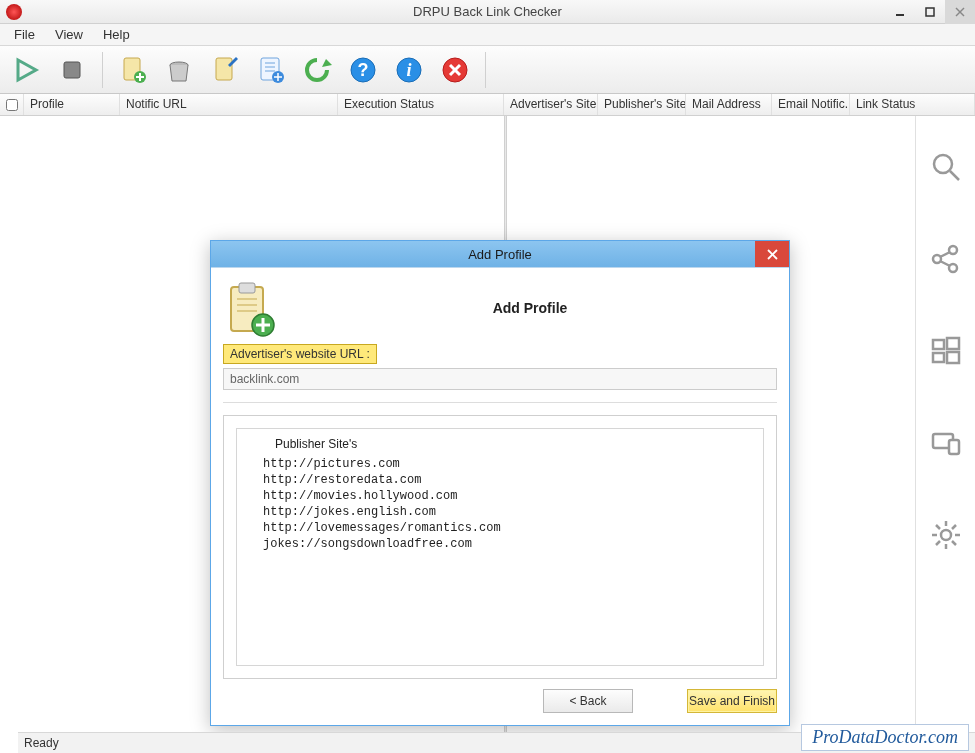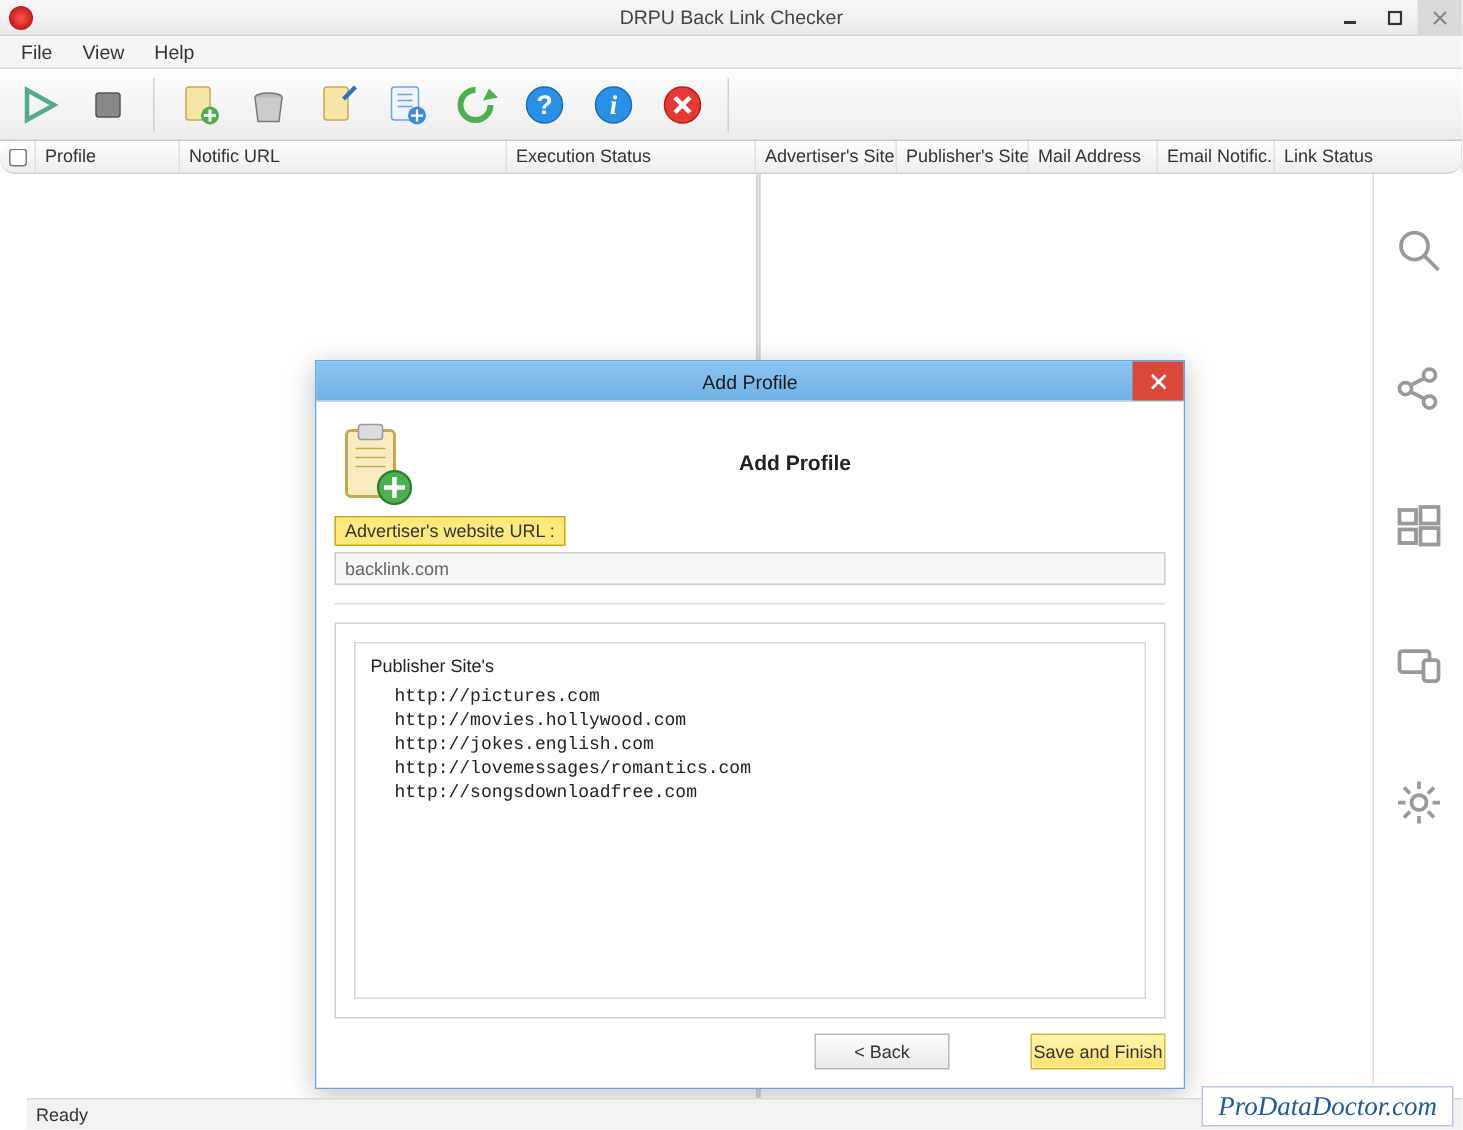--- a/index.html
+++ b/index.html
@@ -16,21 +16,21 @@
 
 .menubar { height: 22px; background: #f5f5f5; border-bottom: 1px solid #d8d8d8; display: flex; align-items: center; padding-left: 4px; }
 .menu-item { padding: 2px 10px; color: #333; font-size: 13px; }
 
 
 .toolbar { height: 48px; background: linear-gradient(#fdfdfd,#ececec); border-bottom: 1px solid #c8c8c8; display: flex; align-items: center; padding: 0 6px; gap: 6px; }
 .tbtn { width: 40px; height: 38px; border: 1px solid transparent; border-radius: 3px; display: flex; align-items: center; justify-content: center; }
 .sep { width: 1px; height: 36px; background: #d0d0d0; margin: 0 4px; }
 
 
-.colheaders { height: 22px; background: linear-gradient(#fdfdfd,#eee); border-bottom: 1px solid #d0d0d0; display: flex; font-size: 12px; color: #333; border-radius: 10px; }
+.colheaders { height: 22px; background: linear-gradient(#fdfdfd,#eee); border-bottom: 1px solid #d0d0d0; display: flex; font-size: 12px; color: #333; }
 .colheaders .cell { border-right: 1px solid #e0e0e0; padding: 3px 6px; white-space: nowrap; overflow: hidden; }
 .chk-cell { width: 24px; display: flex; align-items: center; justify-content: center; }
 .chk-cell input { width: 12px; height: 12px; }
 
 
 .main { position: relative; height: 616px; background: #fff; border-radius: 13px; }
 .vsplit { position: absolute; top: 0; bottom: 0; left: 504px; width: 3px; background: #e8e8e8; border-left: 1px solid #d0d0d0; border-right: 1px solid #d0d0d0; }
 
 
 .righttools { position: absolute; right: 0; top: 0; width: 60px; height: 100%; border-left: 1px solid #e0e0e0; display: flex; flex-direction: column; align-items: center; padding-top: 30px; gap: 50px; }
@@ -50,21 +50,21 @@
 .modal-body { flex: 1; padding: 10px 12px 12px; background: #fff; border-top: 1px solid #bcd7ee; display: flex; flex-direction: column; }
 .modal-head { display: flex; align-items: center; gap: 12px; height: 60px; }
 .modal-head h2 { flex: 1; text-align: center; font-size: 14px; font-weight: bold; color: #222; }
 .clipboard-ico { width: 48px; height: 54px; position: relative; }
 .advurl-row { margin-top: 6px; }
 .yellow-label { display: inline-block; background: #ffe97a; border: 1px solid #c8a820; padding: 2px 6px; font-size: 12px; color: #333; }
 .url-input { width: 100%; height: 22px; border: 1px solid #ccc; background: #f7f7f7; padding: 2px 6px; margin-top: 4px; color: #666; font-size: 12px; }
 .hr { height: 1px; background: #ddd; margin: 12px 0; }
 .pubbox-outer { border: 1px solid #cfcfcf; flex: 1; padding: 12px; }
 .pubbox { border: 1px solid #d6d6d6; height: 100%; padding: 8px 10px; font-size: 12px; color: #222; }
-.pubbox .hdr { margin-bottom: 6px; }
+.pubbox .hdr { margin-bottom: 6px; margin-left: 28px; }
 .pubbox .site { margin: 2px 16px; font-family: Liberation Mono, monospace; }
 .modal-footer { display: flex; justify-content: flex-end; gap: 6px; padding-top: 10px; }
 .mbtn { min-width: 90px; height: 24px; border: 1px solid #b8b8b8; background: linear-gradient(#fdfdfd,#eaeaea); font-size: 12px; color: #333; display: flex; align-items: center; justify-content: center; margin-left: 48px; }
 .mbtn.primary { background: linear-gradient(#fff5b3,#ffe26a); border: 1px solid #d4b738; box-shadow: inset 0 0 0 1px #fff3a0; }
 svg { display: block; }
 </style>
 </head>
 <body>
 
 <div class="titlebar">
@@ -258,24 +258,25 @@
       </div>
       <div class="advurl-row">
         <span class="yellow-label">Advertiser's website URL :</span>
         <input class="url-input" readonly="" value="backlink.com" style="">
       </div>
       <div class="hr"></div>
       <div class="pubbox-outer">
         <div class="pubbox">
           <div class="hdr">Publisher Site's</div>
           <div class="site">http://pictures.com</div>
+          <div class="site">http://restoredata.com</div>
           <div class="site">http://movies.hollywood.com</div>
           <div class="site">http://jokes.english.com</div>
           <div class="site">http://lovemessages/romantics.com</div>
-          <div class="site">http://songsdownloadfree.com</div>
+          <div class="site">jokes://songsdownloadfree.com</div>
         </div>
       </div>
       <div class="modal-footer">
         <button class="mbtn">&lt; Back</button>
         <button class="mbtn primary">Save and Finish</button>
       </div>
     </div>
   </div>
 </div>
 

